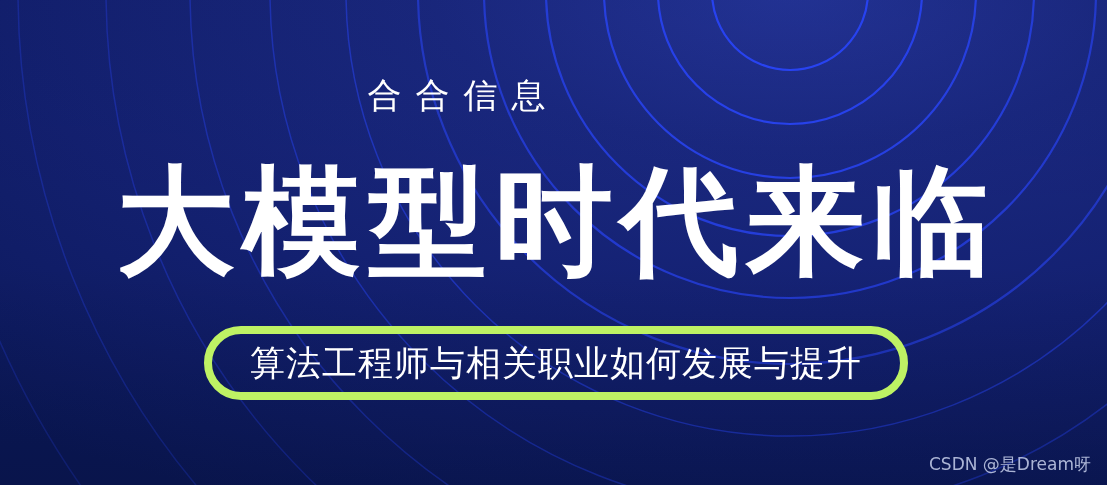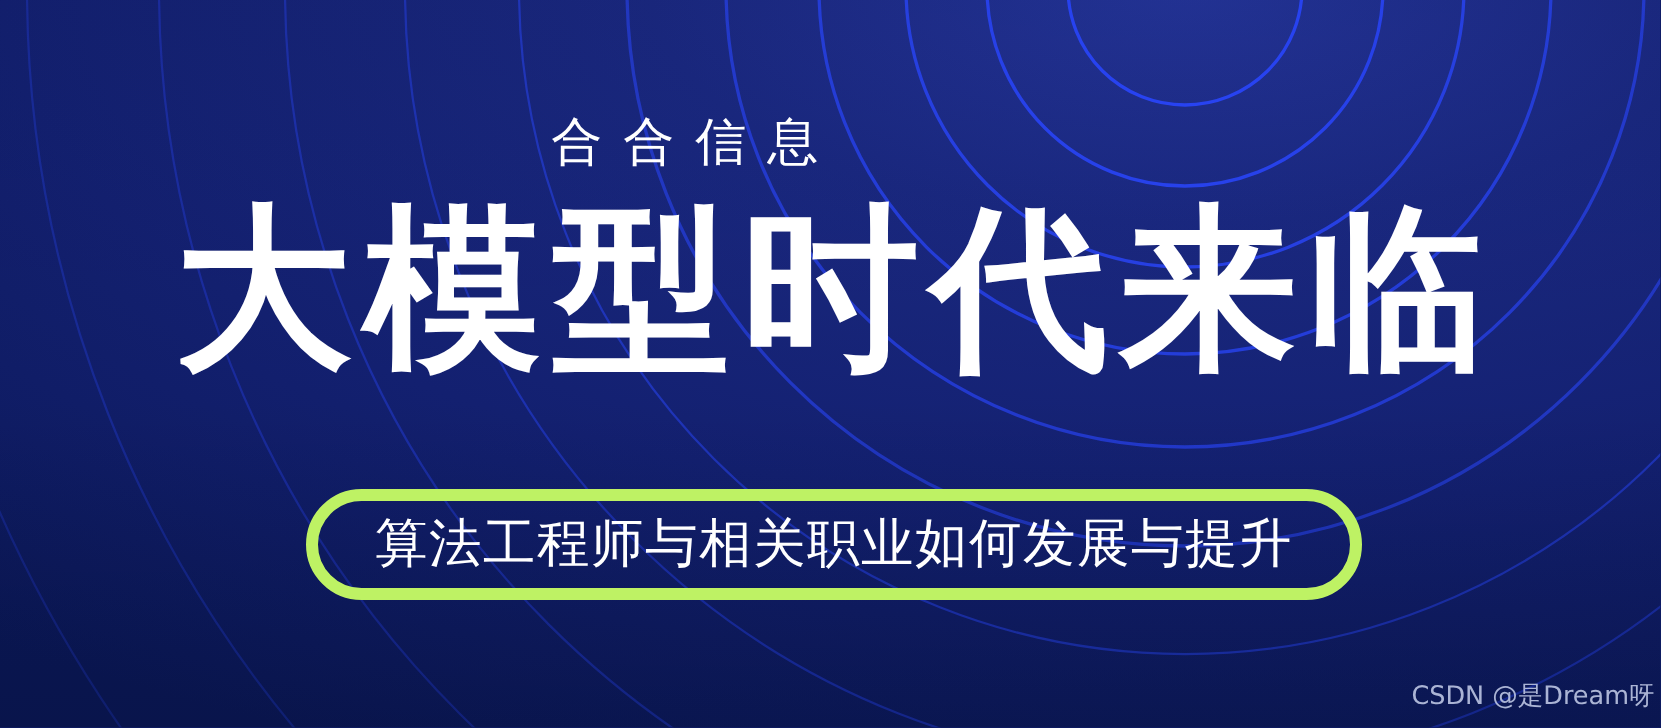--- a/index.html
+++ b/index.html
@@ -40,21 +40,21 @@
     font-size: 34px;
     font-weight: 400;
     letter-spacing: 14px;
     text-indent: 14px;
     line-height: 1;
     white-space: nowrap;
   }
   #headline {
     position: absolute;
     left: 0;
-    top: 130px;
+    top: 159px;
     width: 1107px;
     text-align: center;
     color: #ffffff;
     font-size: 118px;
     font-weight: 700;
     letter-spacing: 8px;
     text-indent: 8px;
     line-height: 1.06;
     white-space: nowrap;
   }
@@ -74,21 +74,21 @@
   #subtitle-text {
     color: #ffffff;
     font-size: 35px;
     font-weight: 400;
     letter-spacing: 1px;
     line-height: 1;
     white-space: nowrap;
   }
   #watermark {
     position: absolute;
-    right: 4px;
+    right: 16px;
     bottom: 12px;
     color: #b9c2e0;
     font-size: 17px;
     font-weight: 400;
     line-height: 1;
     white-space: nowrap;
     opacity: .92;
     margin-left: 38px;
   }
 </style>

